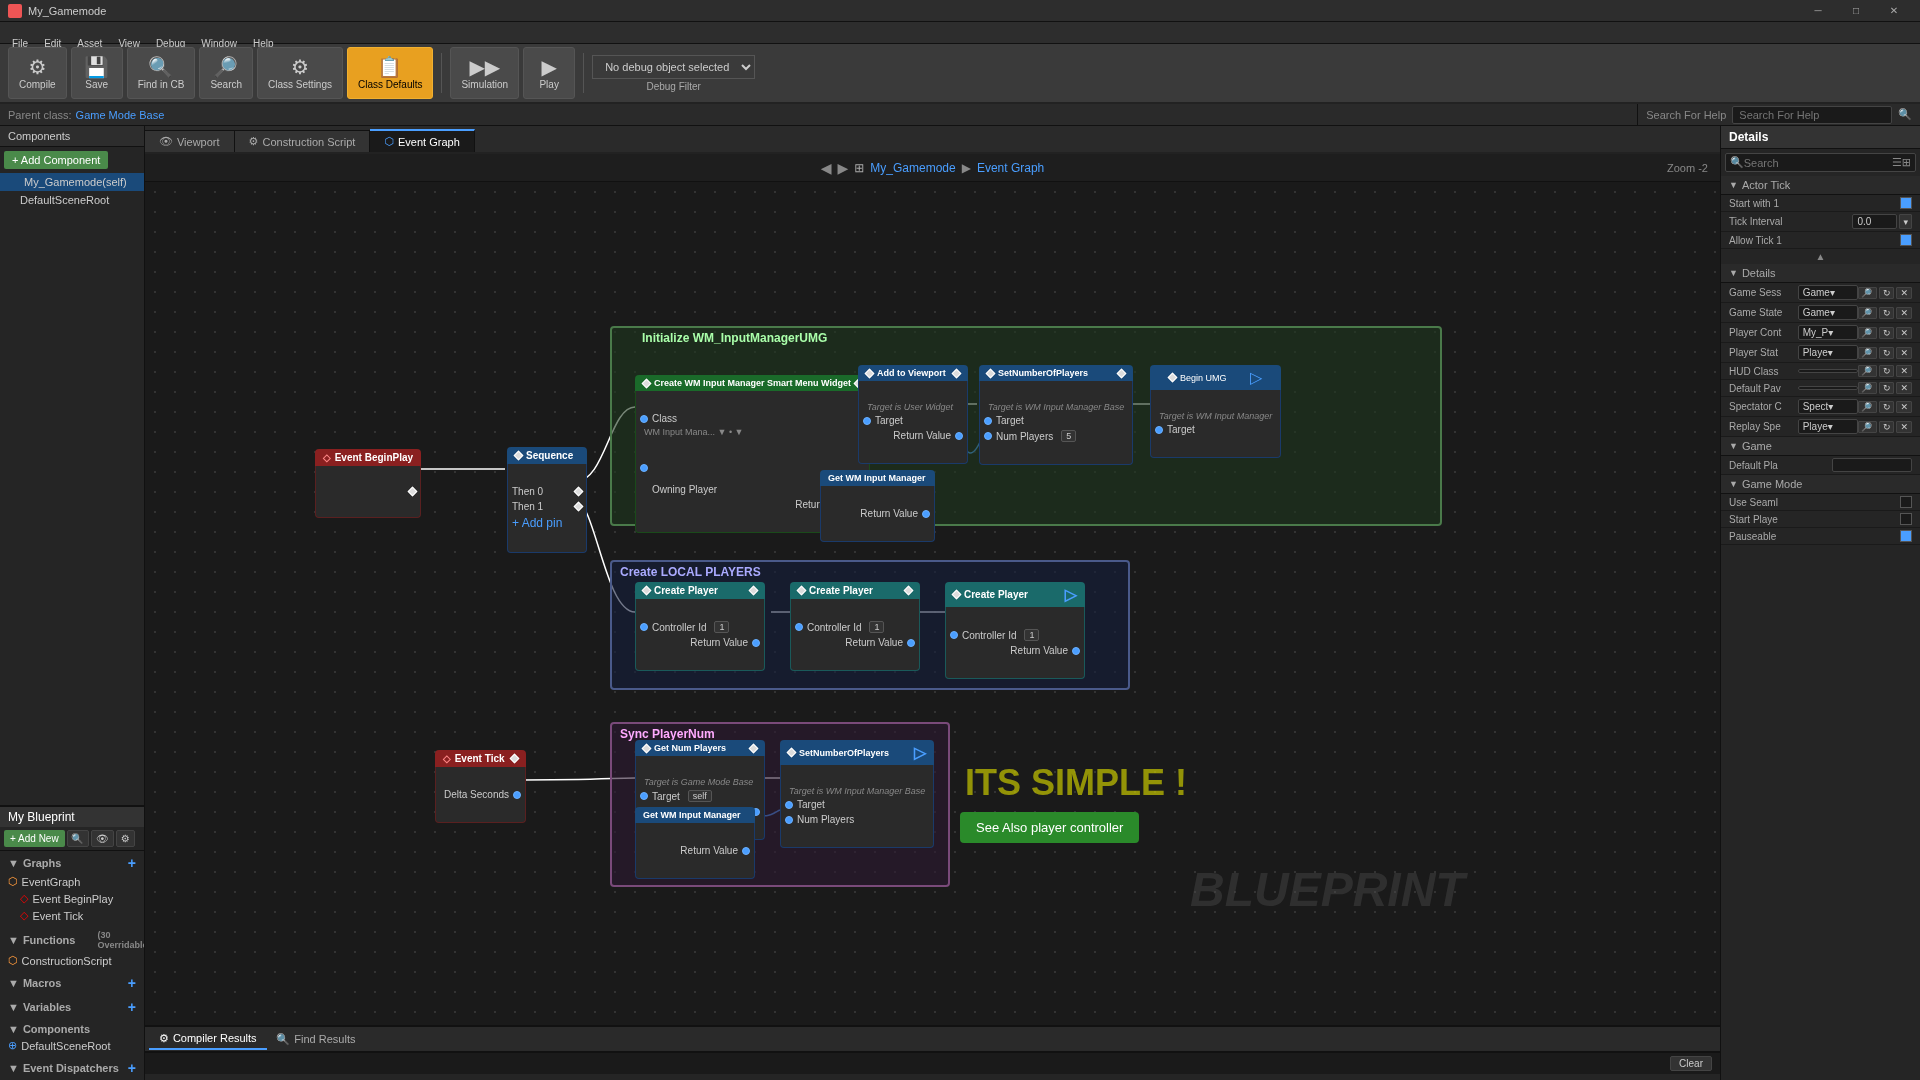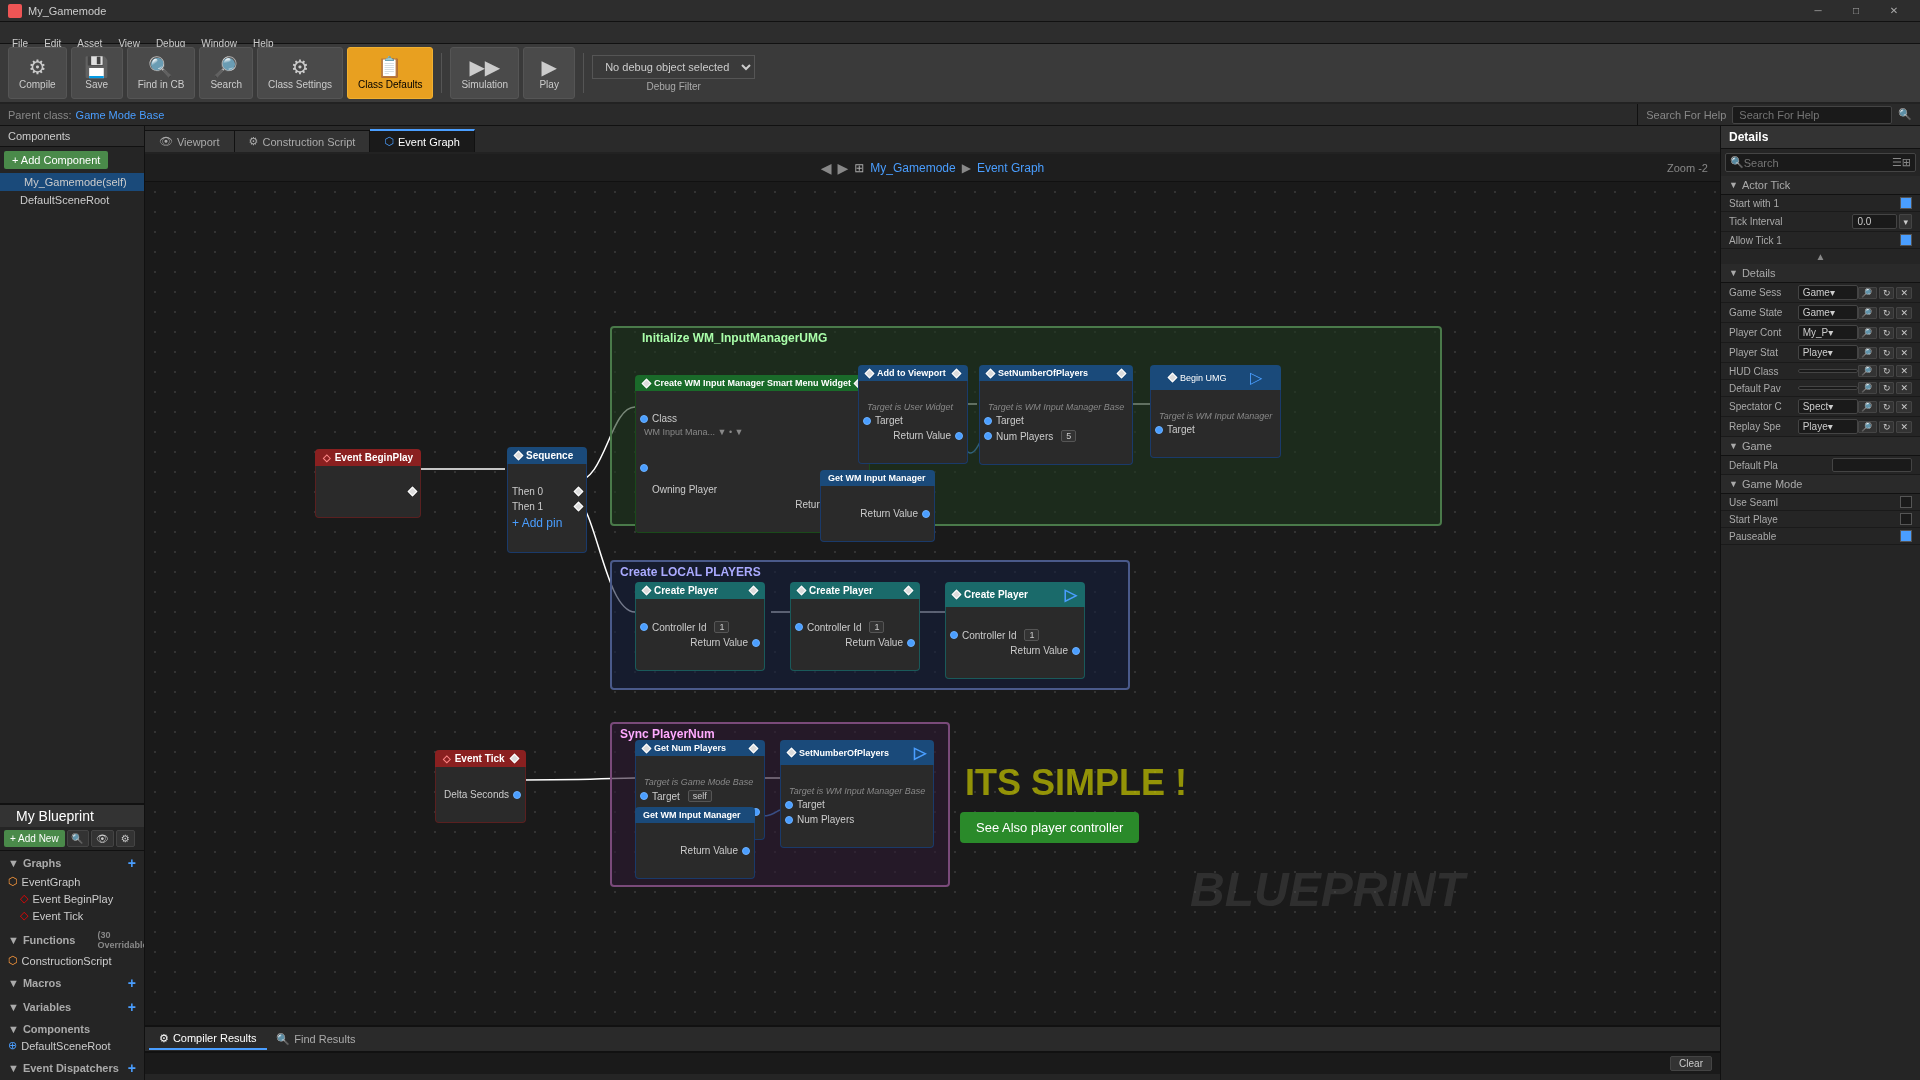--- a/index.html
+++ b/index.html
@@ -79,21 +79,21 @@
     .prop-check { width: 12px; height: 12px; border: 1px solid #555; background: #1a1a1a; display: inline-block; cursor: pointer; }
     .prop-check.checked { background: #4a9eff; }
     .prop-actions { display: flex; gap: 2px; }
     .prop-btn { background: #333; border: 1px solid #444; color: #ccc; padding: 0 3px; font-size: 9px; cursor: pointer; border-radius: 1px; }
     
     
     #bottom-panel { height: 55px; background: #252525; border-top: 2px solid #111; display: flex; flex-direction: column; }
     #bottom-tabs { display: flex; align-items: center; padding: 0 4px; background: #2a2a2a; height: 25px; border-bottom: 1px solid #111; }
     .bottom-tab { padding: 3px 10px; font-size: 11px; color: #aaa; cursor: pointer; display: flex; align-items: center; gap: 4px; }
     .bottom-tab.active { color: #fff; border-bottom: 2px solid #4a9eff; }
-    .my-bp-header { background: #333; padding: 3px 16px; font-size: 14px; color: #fff; display: flex; align-items: center; gap: 4px; }
+    .my-bp-header { background: #333; padding: 3px 8px; font-size: 12px; color: #fff; display: flex; align-items: center; gap: 4px; }
     .my-bp-tools { display: flex; gap: 2px; padding: 3px 4px; border-bottom: 1px solid #111; }
     .my-bp-btn { background: #4a8a4a; border: none; color: #fff; padding: 2px 6px; font-size: 10px; cursor: pointer; border-radius: 2px; display: flex; align-items: center; gap: 2px; }
     .tree-section { padding: 2px 0; }
     .tree-item { padding: 2px 8px; font-size: 11px; color: #ccc; cursor: pointer; display: flex; align-items: center; gap: 4px; }
     .tree-item-header { padding: 2px 8px; font-size: 11px; color: #aaa; font-weight: bold; display: flex; align-items: center; gap: 4px; cursor: pointer; }
     .tree-item-header .add-btn { margin-left: auto; color: #4a9eff; font-size: 14px; cursor: pointer; }
     
     
     .node-red-header { background: #8a2020; }
     .node-blue-header { background: #1a4a7a; }

